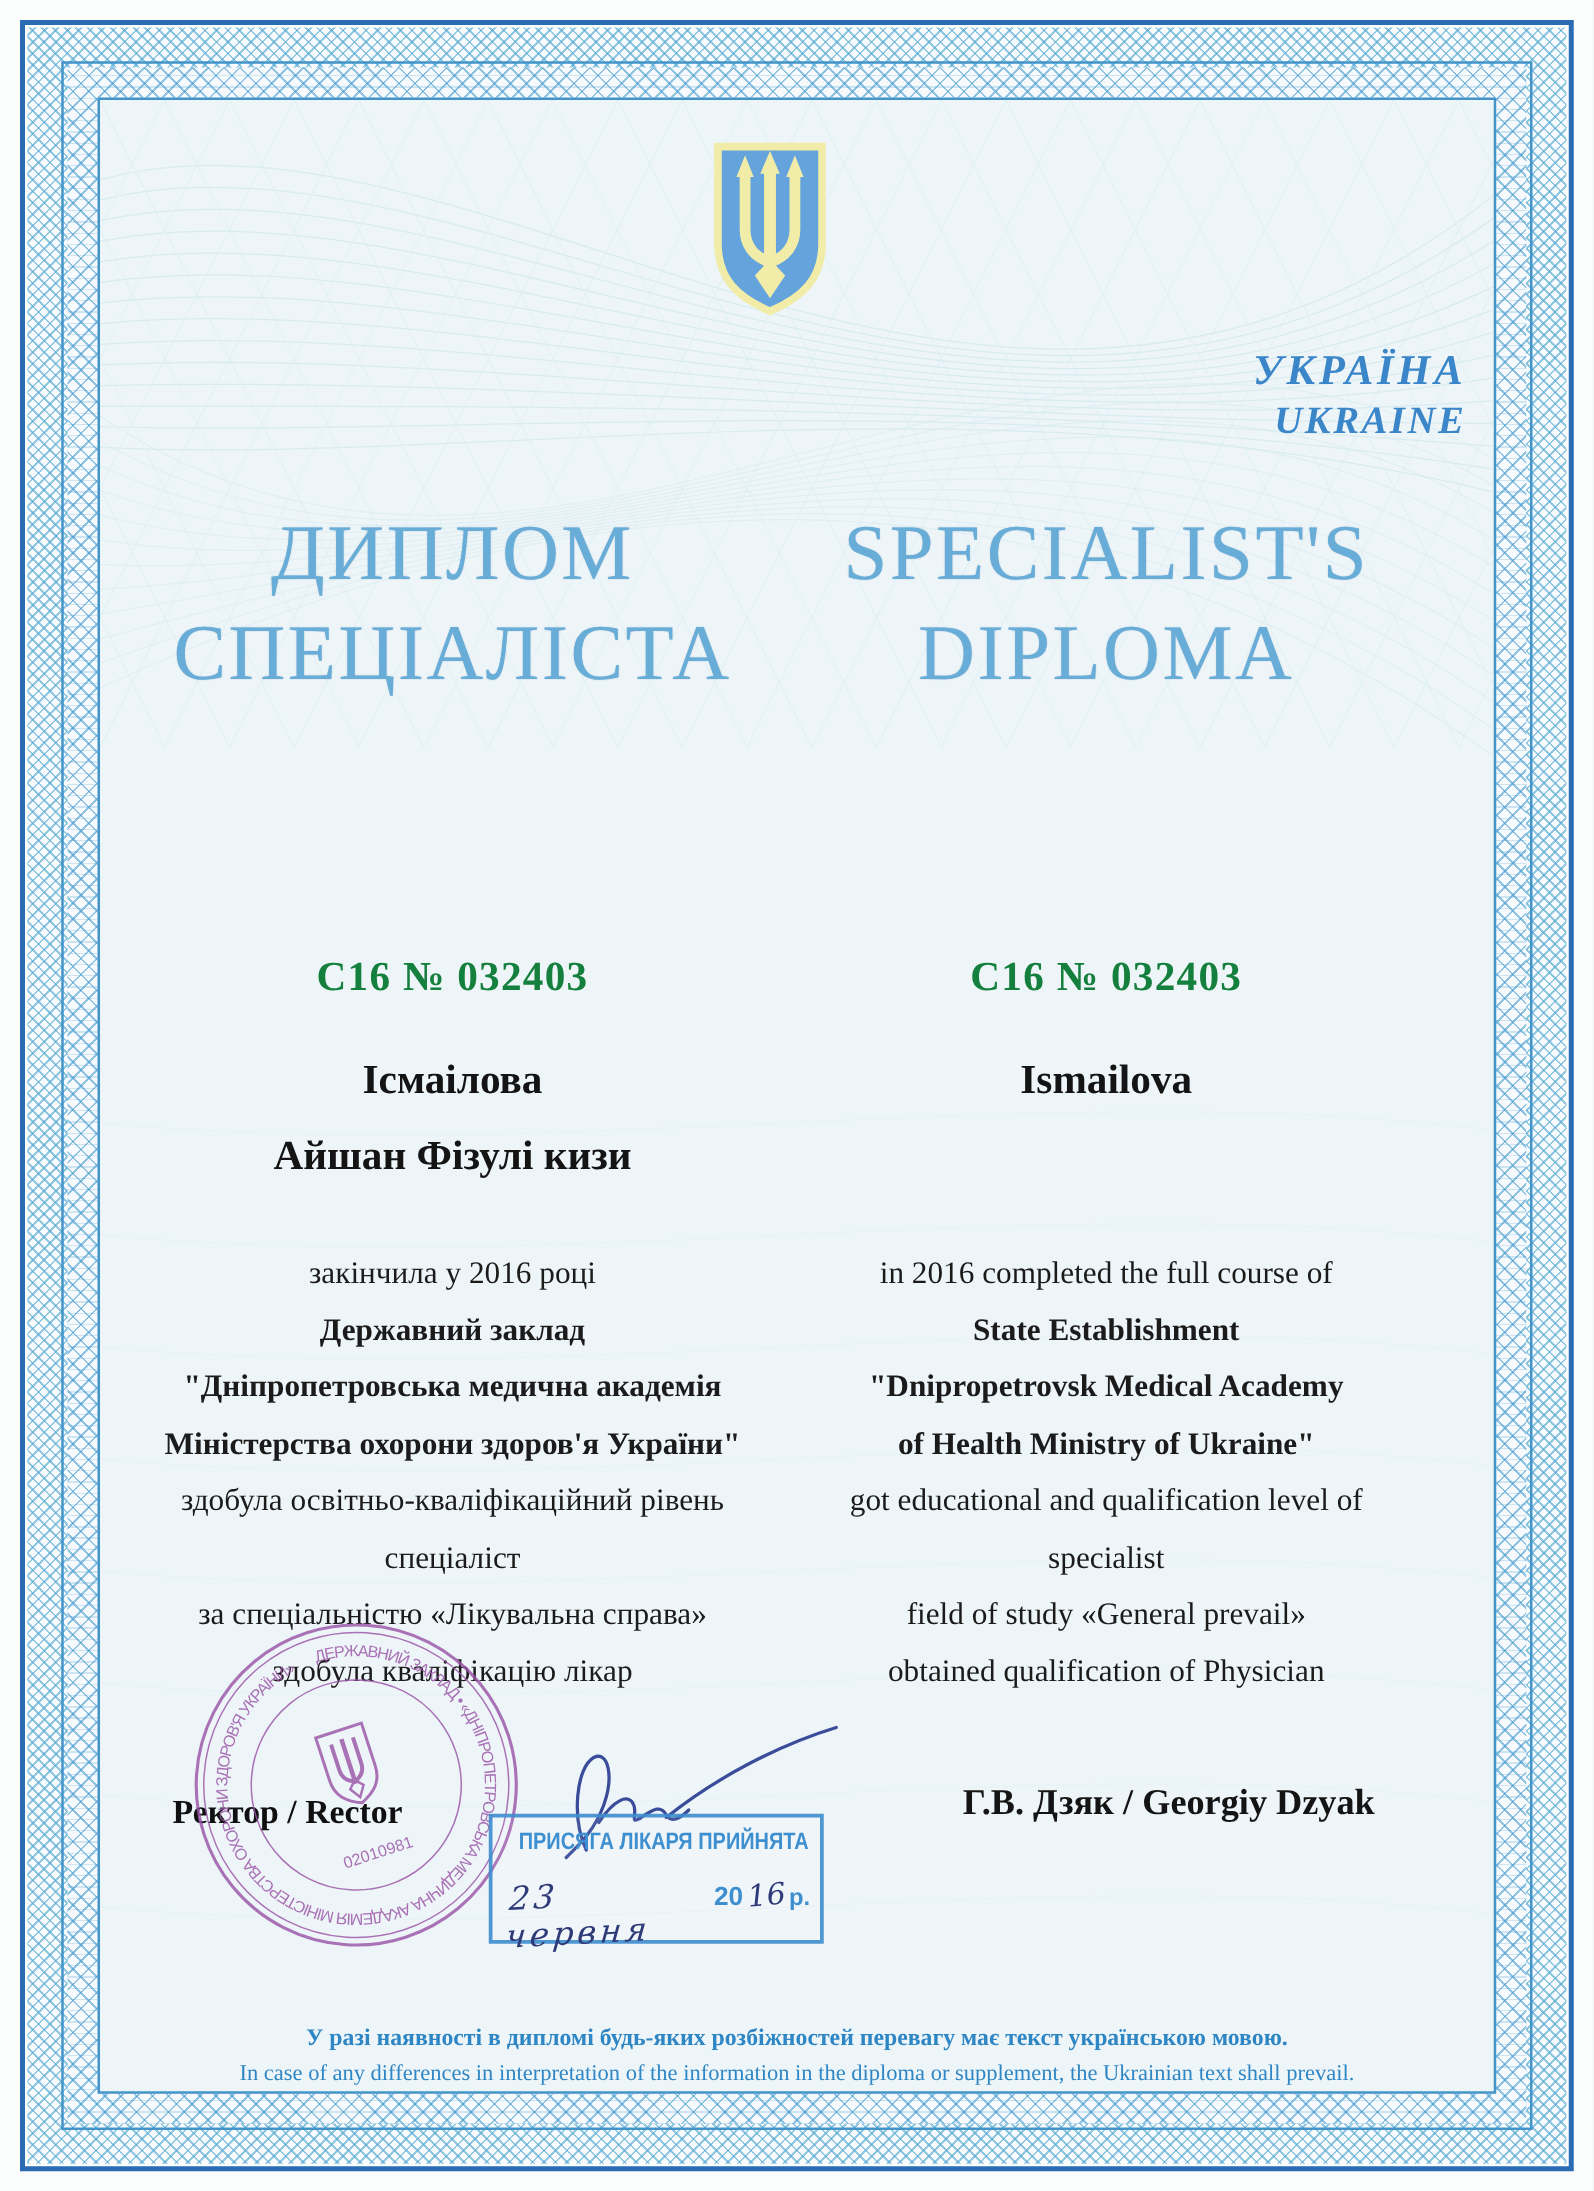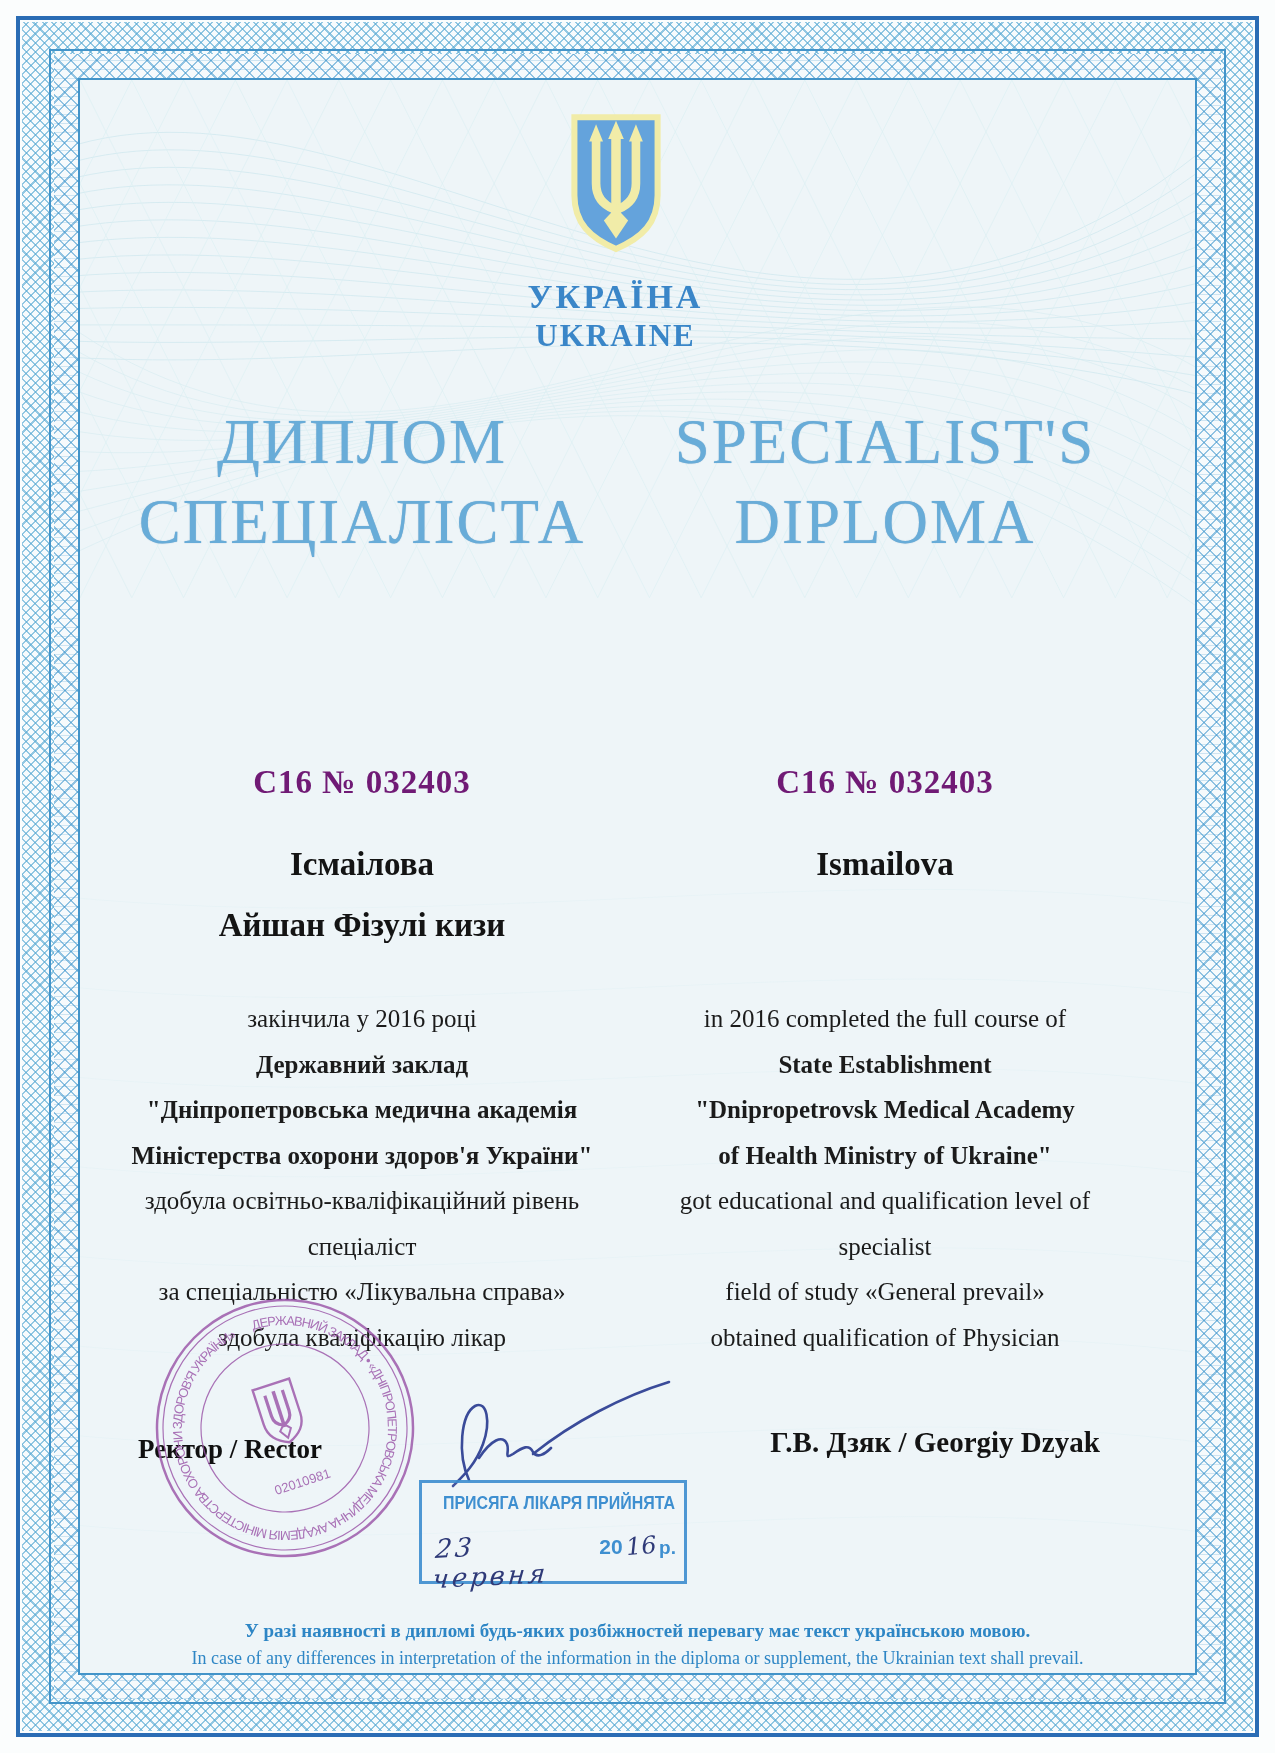--- a/index.html
+++ b/index.html
@@ -15,50 +15,50 @@
   .f2{position:absolute;inset:27px;border:2px solid #4394c9;}
   .band2{position:absolute;inset:3px;
      background:
        repeating-linear-gradient(45deg,rgba(62,150,205,.55) 0 1.5px,transparent 1.5px 9px),
        repeating-linear-gradient(-45deg,rgba(62,150,205,.55) 0 1.5px,transparent 1.5px 9px),
        repeating-linear-gradient(0deg,rgba(62,150,205,.22) 0 1px,transparent 1px 9px),
        #f6fafc;}
   .content{position:absolute;inset:24px;border:2px solid #4394c9;background:#eef5f8;}
   #guilloche{position:absolute;inset:0;width:100%;height:100%;}
   
-  .hdr{position:absolute;left:0;right:0;top:28px;text-align:center;transform:translateX(-22px);}
+  .hdr{position:absolute;left:0;right:0;top:28px;text-align:right;transform:translateX(-22px);font-style:italic;}
   .emblem{display:block;margin:0 auto;}
   .country{font-size:34px;font-weight:bold;color:#3a86c8;letter-spacing:3px;margin-top:18px;}
   .country.en{font-size:31px;letter-spacing:2px;margin-top:2px;}
   .big-title{position:absolute;text-align:center;font-size:63px;font-weight:normal;
              color:#68acd8;letter-spacing:2px;line-height:80px;
              text-shadow:0 0 1px rgba(47,109,160,.45);}
   .bt-left{left:12px;width:540px;top:322px;}
   .bt-right{left:530px;width:550px;top:322px;}
   
   .abs{position:absolute;}
   .col-l{left:12px;width:540px;text-align:center;}
   .col-r{left:540px;width:530px;text-align:center;}
-  .num{top:684px;font-size:33px;font-weight:bold;letter-spacing:1px;color:#701a75;}
+  .num{top:684px;font-size:33px;font-weight:bold;letter-spacing:1px;color:#15803d;}
   .surname{top:766px;font-size:33px;font-weight:bold;color:#141414;}
   .given{top:827px;font-size:33px;font-weight:bold;color:#141414;}
   .body-lines{top:916px;}
   .bline{font-size:25px;line-height:45.5px;white-space:nowrap;}
   .bline.b{font-weight:bold;}
   
   .rector{left:58px;top:1354px;font-size:27px;font-weight:bold;color:#101010;z-index:2;}
   .seal-svg{left:70px;top:1213px;z-index:3;opacity:.82;}
   .sig-svg{left:303px;top:1282px;z-index:4;}
   .sign-name{left:600px;width:510px;top:1346px;text-align:center;
              font-size:29px;font-weight:bold;color:#141414;}
   .sign-date{left:600px;width:510px;top:1404px;text-align:center;
              font-size:28px;font-weight:bold;color:#141414;}
   
-  .oath{left:311px;top:1400px;width:262px;height:98px;border:3px solid rgba(60,141,206,.9);
-        z-index:5;background:rgba(255,255,255,.06);margin-left:28px;}
+  .oath{left:311px;top:1371px;width:262px;height:98px;border:3px solid rgba(60,141,206,.9);
+        z-index:5;background:rgba(255,255,255,.06);}
   .oath-title{font:700 19px "Liberation Sans",sans-serif;color:#3e8fd0;white-space:nowrap;
               text-align:center;transform:scaleX(.84);transform-origin:50% 50%;margin-top:9px;}
   .oath-row{display:flex;align-items:baseline;margin:16px 8px 0 12px;}
   .hand{font-family:"DejaVu Serif",serif;font-style:italic;color:#2f3a78;}
   .oath-hdate{font-size:26px;letter-spacing:3px;display:inline-block;transform:rotate(-3deg) skewX(-8deg);}
   .oath-yprefix{font:700 21px "Liberation Sans",sans-serif;color:#3e8fd0;margin-left:13px;}
   .oath-hyear{font-size:24px;display:inline-block;transform:rotate(-5deg);margin-left:3px;}
   .oath-ysuffix{font:700 19px "Liberation Sans",sans-serif;color:#3e8fd0;margin-left:3px;}
   
   .footer{left:0;right:0;top:1540px;text-align:center;z-index:2;}

